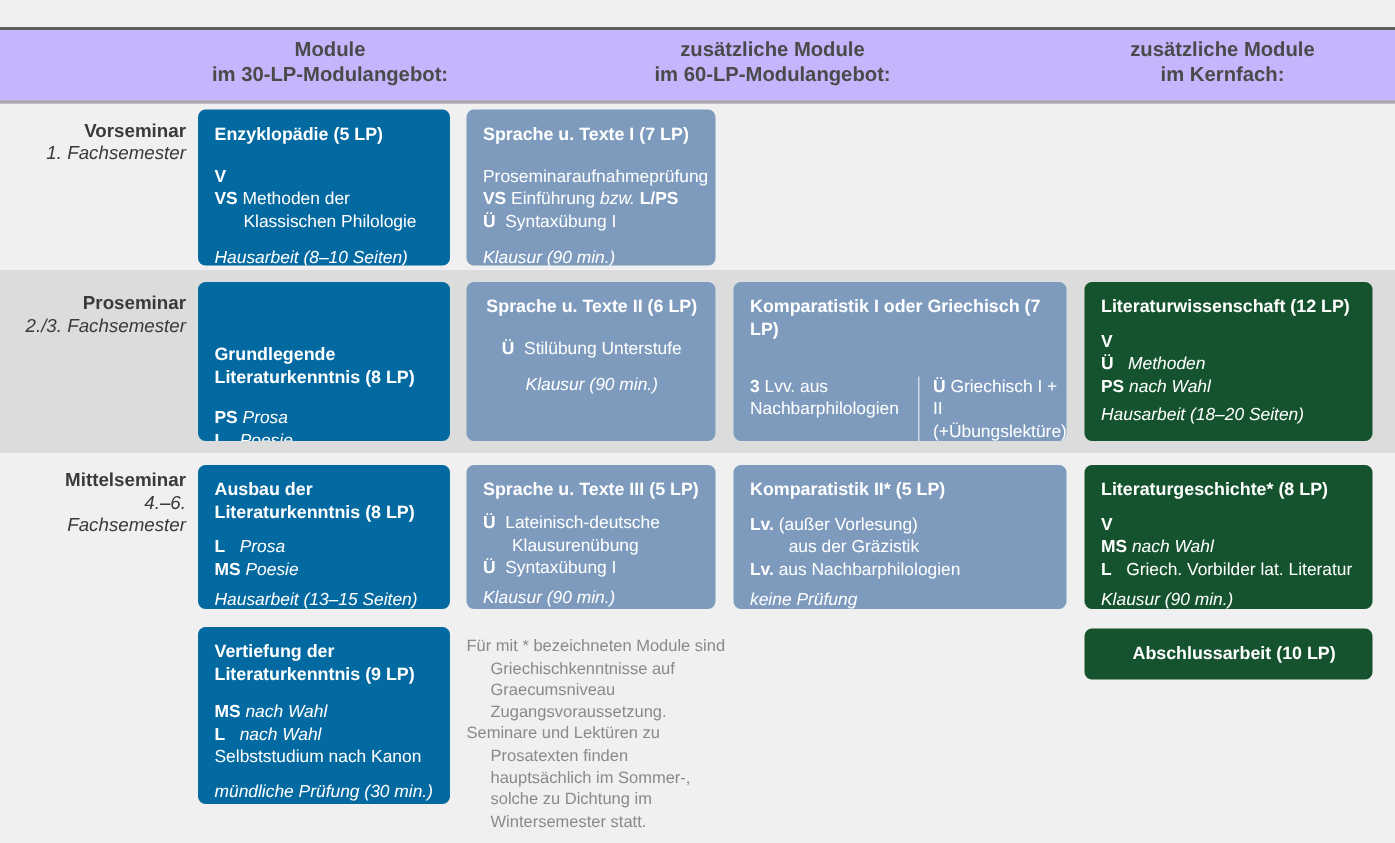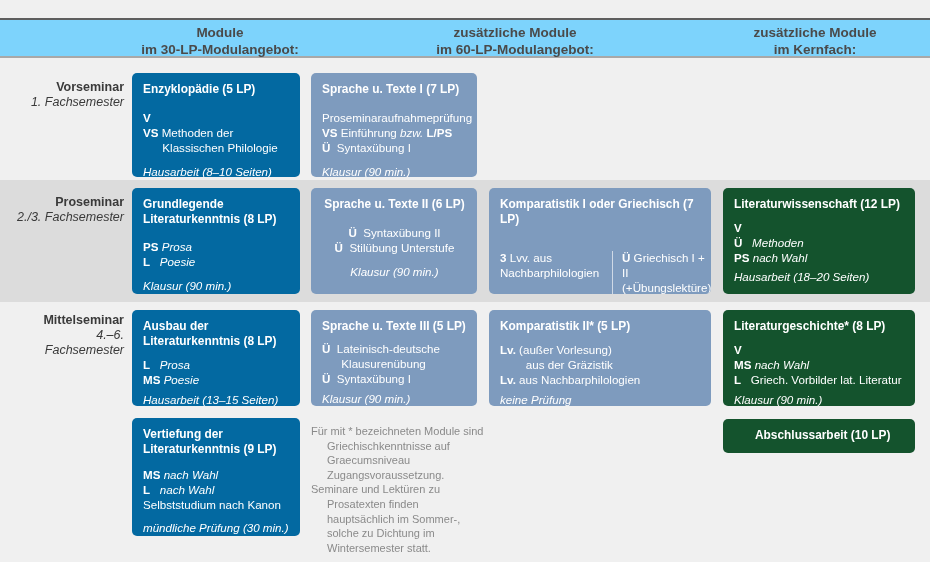--- a/index.html
+++ b/index.html
@@ -18,22 +18,22 @@
     overflow: hidden;
     box-sizing: border-box;
   }
 
   
   .header-band {
     position: absolute;
     left: 0;
     top: 18px;
     width: 930px;
-    height: 40px;
-    background: #7dd3fc;
+    height: 51px;
+    background: #c4b5fd;
     border-top: 2px solid #5e5e5e;
     border-bottom: 2px solid #a8a8a8;
     box-sizing: border-box;
   }
   .header-col {
     position: absolute;
     top: 4px;
     text-align: center;
     color: #4a4a4a;
     font-size: 13.5px;
@@ -196,32 +196,31 @@
   <div class="box tone-mid" style="left:311px;top:73px;width:166px;height:104px;">
     <span class="title">Sprache u. Texte I (7 LP)</span>
     <span class="spacer"></span>
     <span class="line"><span>Proseminaraufnahmeprüfung</span></span>
     <span class="line"><span class="tag">VS</span> <span>Einführung</span> <span class="ital">bzw.</span> <span class="tag">L/PS</span></span>
     <span class="line"><span class="tag">Ü</span><span>  Syntaxübung I</span></span>
     <span class="exam">Klausur (90 min.)</span>
   </div>
 
   <div class="box tone-light" style="left:132px;top:188px;width:168px;height:106px;">
-    <span class="title" style="white-space:pre-line;">Grundlegende
+    <span class="title" style="white-space:pre-line;margin-top:32px;">Grundlegende
 Literaturkenntnis (8 LP)</span>
     <span class="spacer"></span>
     <span class="line"><span class="tag">PS</span> <span class="ital">Prosa</span></span>
     <span class="line"><span class="tag">L</span> <span class="ital">  Poesie</span></span>
     <span class="exam">Klausur (90 min.)</span>
   </div>
 
   <div class="box tone-mid" style="left:311px;top:188px;width:166px;height:106px;text-align:center;">
     <span class="title">Sprache u. Texte II (6 LP)</span>
     <span class="spacer"></span>
-    <span class="line"><span class="tag">Ü</span><span>  Syntaxübung II</span></span>
     <span class="line"><span class="tag">Ü</span><span>  Stilübung Unterstufe</span></span>
     <span class="exam">Klausur (90 min.)</span>
   </div>
 
   <div class="box tone-mid" style="left:489px;top:188px;width:222px;height:106px;">
     <span class="title">Komparatistik I oder Griechisch (7 LP)</span>
     <div class="split">
       <div class="colA">
         <span class="line"><span class="tag">3</span> <span>Lvv. aus</span></span>
         <span class="line"><span>Nachbarphilologien</span></span>

